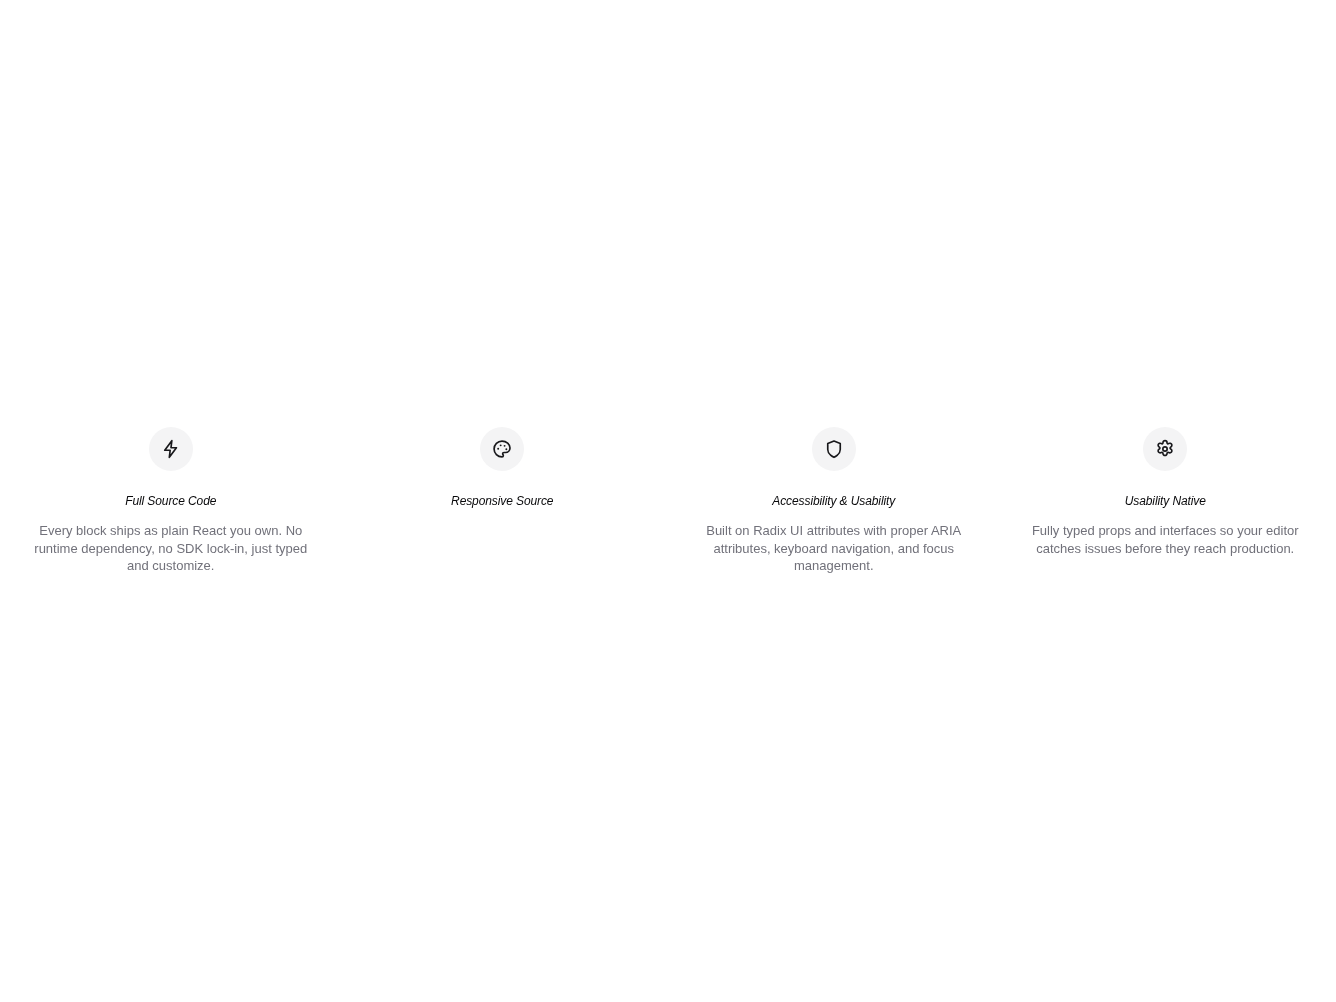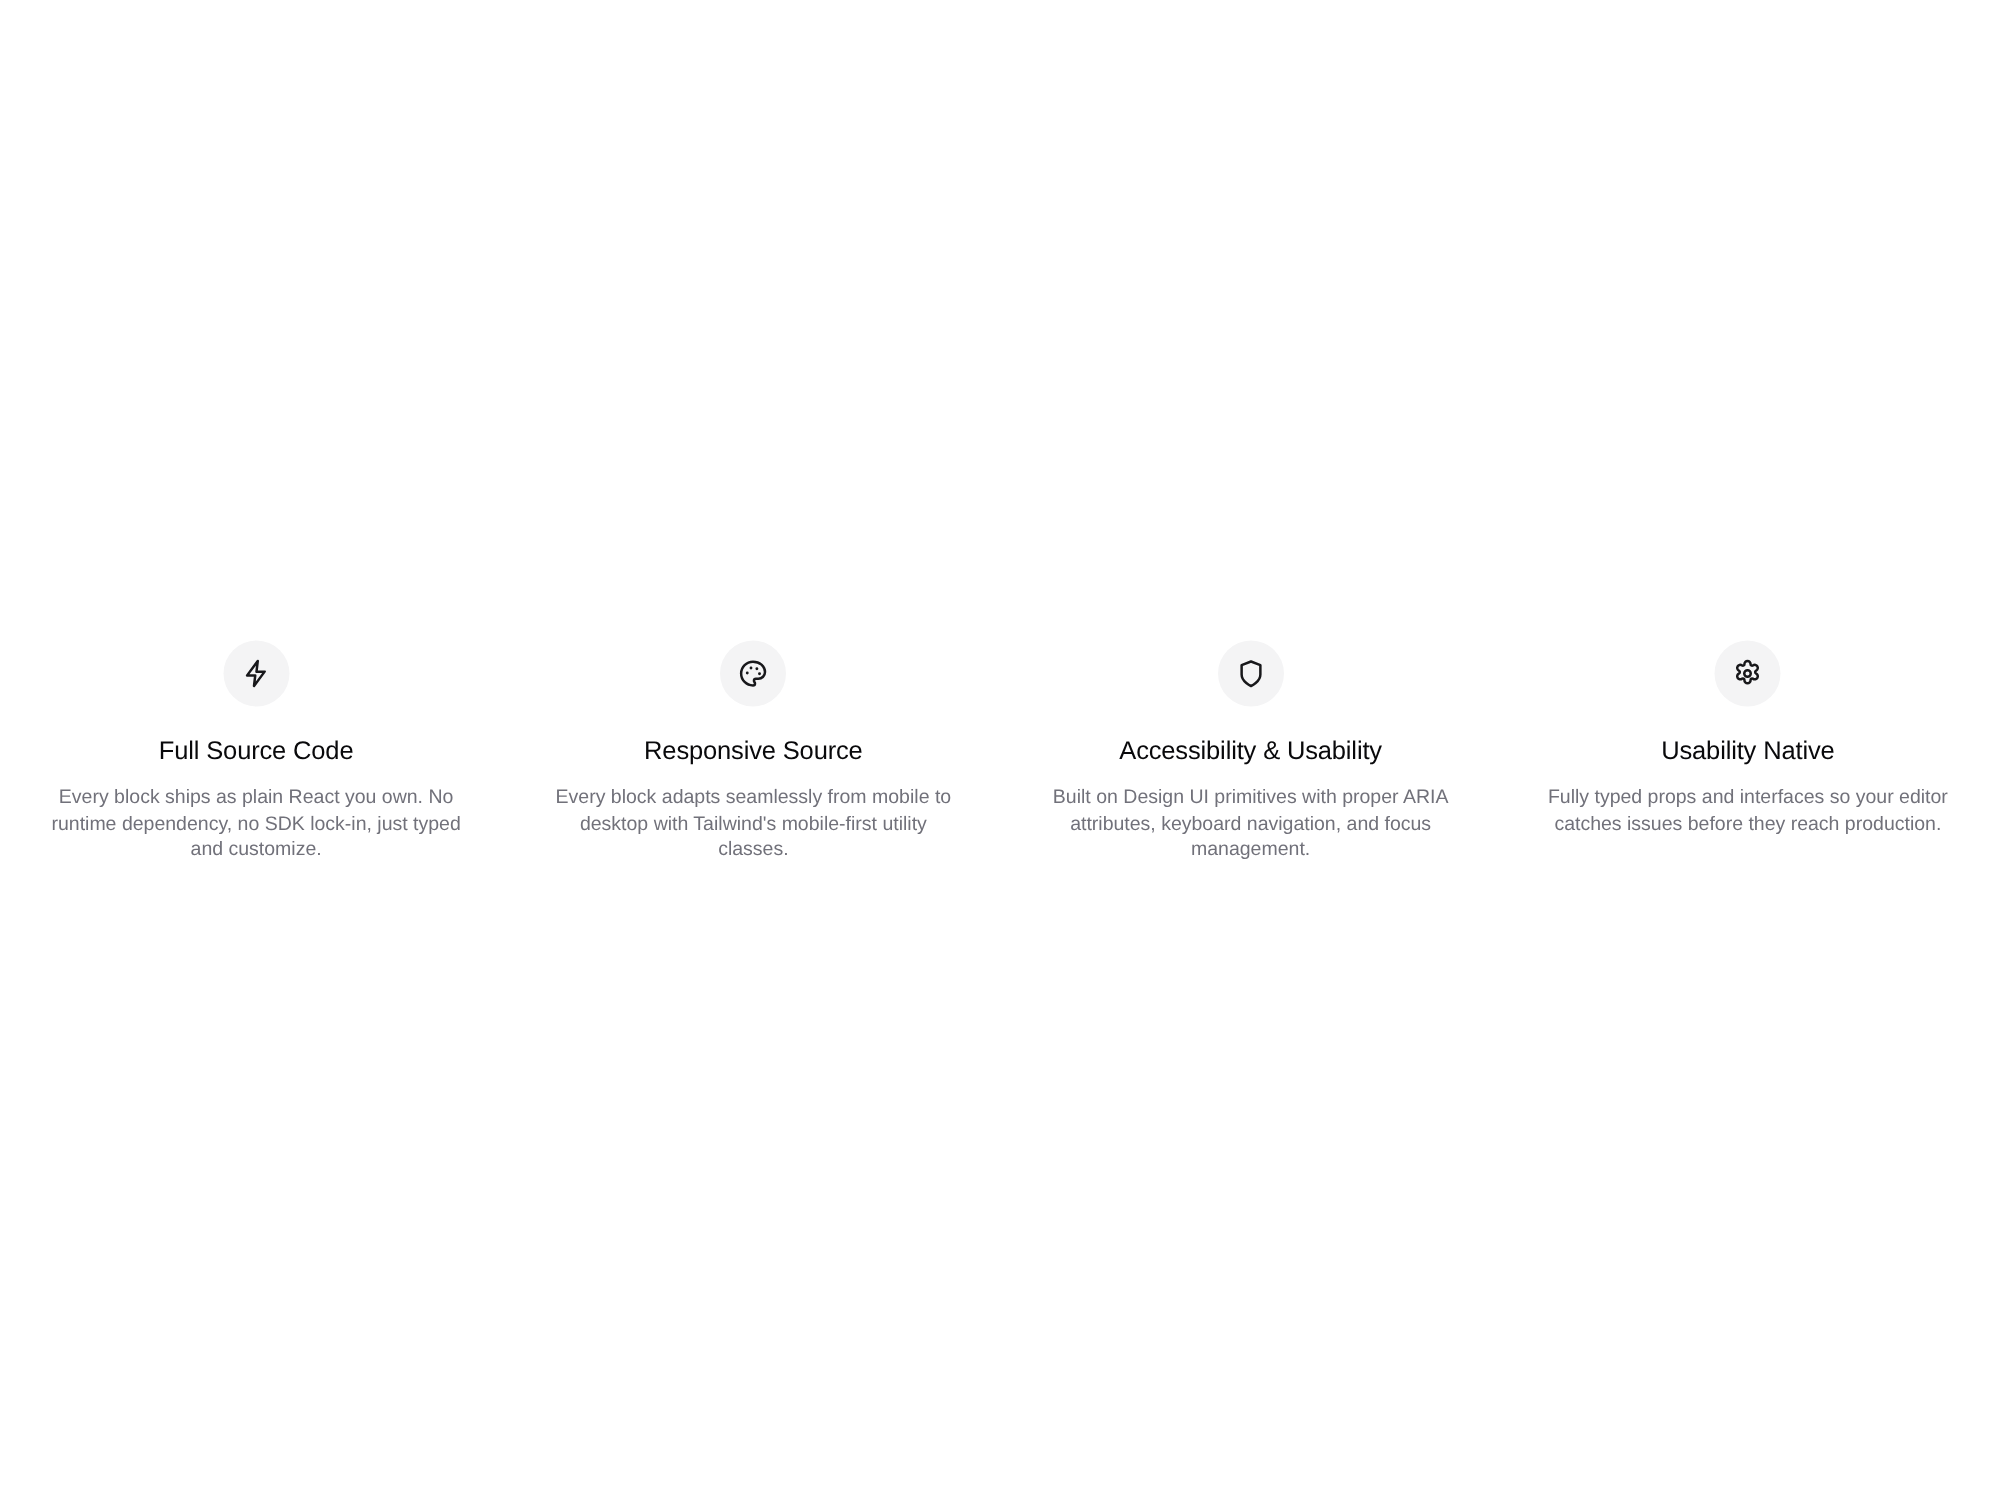--- a/index.html
+++ b/index.html
@@ -65,26 +65,27 @@
     stroke-linejoin: round;
     fill: none;
   }
 
   .feature-icon-wrap svg .solid {
     fill: #18181b;
     stroke: none;
   }
 
   .feature-title {
-    font-size: 17px;
+    font-size: 12px;
     line-height: 20px;
     font-weight: 500;
     color: #09090b;
     letter-spacing: -0.1px;
     margin-bottom: 11px;
+    font-style: italic;
   }
 
   .feature-desc {
     font-size: 13px;
     line-height: 17.5px;
     color: #71717a;
     font-weight: 400;
     max-width: 300px;
   }
 </style>
@@ -113,33 +114,32 @@
             <svg viewBox="0 0 24 24" aria-hidden="true">
               <path d="M12 2.5c-5.25 0-9.5 4.25-9.5 9.5s4.25 9.5 9.5 9.5c.9 0 1.6-.72 1.6-1.6 0-.42-.16-.8-.42-1.08-.26-.28-.42-.65-.42-1.06 0-.88.72-1.6 1.6-1.6h1.9c2.95 0 5.34-2.39 5.34-5.34C21.6 6.04 17.3 2.5 12 2.5Z"></path>
               <circle class="solid" cx="7.4" cy="11.6" r="1.15"></circle>
               <circle class="solid" cx="10.4" cy="7.6" r="1.15"></circle>
               <circle class="solid" cx="15.1" cy="8.2" r="1.15"></circle>
               <circle class="solid" cx="17.2" cy="12.2" r="1.15"></circle>
             </svg>
           </span>
         </div>
         <div class="feature-title">Responsive Source</div>
-        <div class="feature-desc">Every block adapts seamlessly from mobile to desktop with Tailwind's mobile-first utility classes.</div>
       </div>
 
       <div class="feature-card">
         <div class="feature-icon-wrap">
           <span>
             <svg viewBox="0 0 24 24" aria-hidden="true">
               <path d="M12 22s7.5-3.4 7.5-9.3V5.3L12 2.4 4.5 5.3v7.4C4.5 18.6 12 22 12 22Z"></path>
             </svg>
           </span>
         </div>
         <div class="feature-title">Accessibility &amp; Usability</div>
-        <div class="feature-desc">Built on Design UI primitives with proper ARIA attributes, keyboard navigation, and focus management.</div>
+        <div class="feature-desc">Built on Radix UI attributes with proper ARIA attributes, keyboard navigation, and focus management.</div>
       </div>
 
       <div class="feature-card">
         <div class="feature-icon-wrap">
           <span>
             <svg viewBox="0 0 24 24" aria-hidden="true">
               <path d="M12 1.9c1.35 0 2.45 1.1 2.45 2.45v.22a1.2 1.2 0 0 0 1.83 1.02l.2-.12a2.45 2.45 0 1 1 2.45 4.24l-.2.12a1.2 1.2 0 0 0 0 2.08l.2.12a2.45 2.45 0 1 1-2.45 4.24l-.2-.12a1.2 1.2 0 0 0-1.83 1.02v.22a2.45 2.45 0 1 1-4.9 0v-.22a1.2 1.2 0 0 0-1.83-1.02l-.2.12a2.45 2.45 0 1 1-2.45-4.24l.2-.12a1.2 1.2 0 0 0 0-2.08l-.2-.12a2.45 2.45 0 1 1 2.45-4.24l.2.12a1.2 1.2 0 0 0 1.83-1.02v-.22C9.55 3 10.65 1.9 12 1.9Z"></path>
               <circle cx="12" cy="12" r="2.6"></circle>
             </svg>
           </span>

